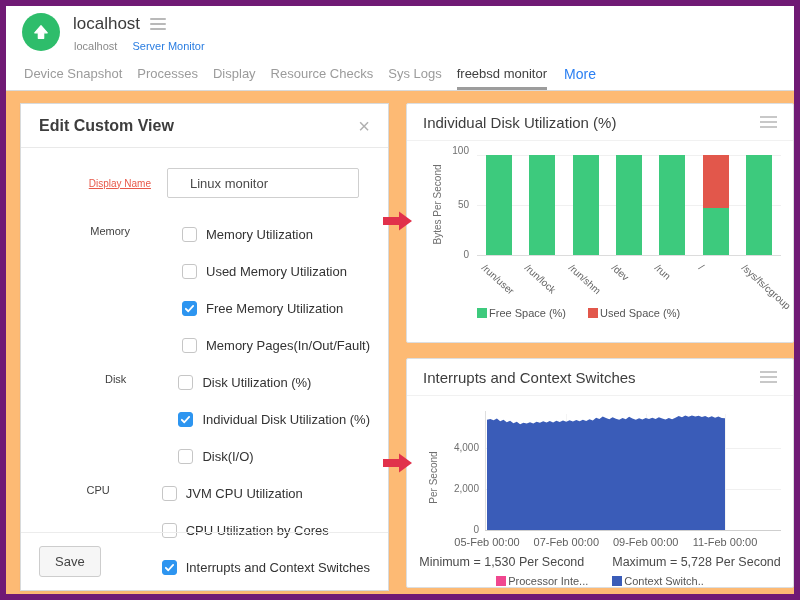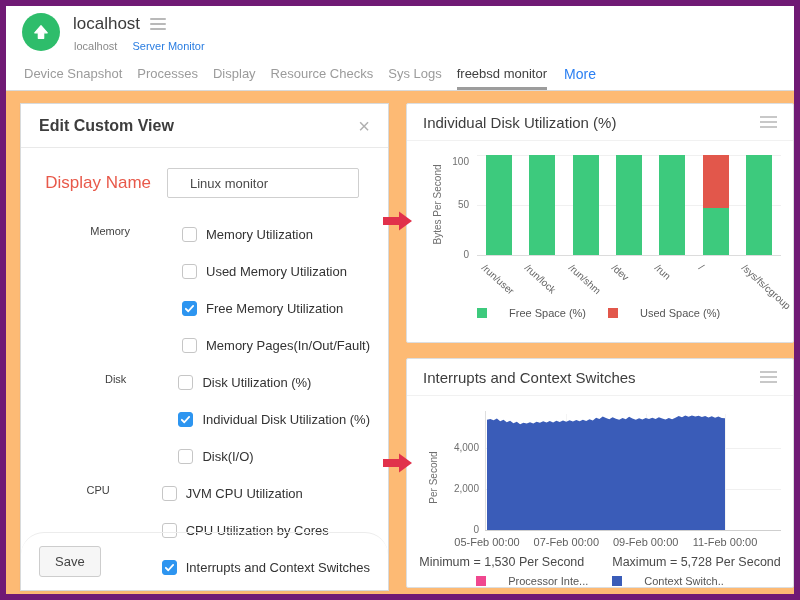--- a/index.html
+++ b/index.html
@@ -24,30 +24,30 @@
   .tab.active { color:#404040; border-bottom-color:#9c9c9c; }
   .tab.more { color:#2a7ff2; font-size:14px; margin-left:2px; }
 
   
   .modal { position:absolute; left:14px; top:97px; width:369px; height:488px; background:#fff; border:1px solid #d8dadb; box-shadow:0 1px 2px rgba(0,0,0,.04); }
   .modal-header { height:44px; display:flex; align-items:center; justify-content:space-between; padding:0 18px; border-bottom:1px solid #e9e9e9; }
   .modal-title { font-size:16px; color:#3d3d3d;font-weight:bold; }
   .modal-close { font-size:20px; color:#b0b0b0; cursor:pointer; line-height:1; }
   .modal-body { padding:20px 18px 0; }
   .field-row { display:flex; align-items:center; margin-bottom:26px; }
-  .field-label { width:112px; text-align:right; margin-right:16px; font-size:17px; color:#e8594a; }
+  .field-label { width:112px; text-align:right; margin-right:16px; font-size:10px; color:#e8594a;text-decoration:underline; }
   .field-input { width:192px; height:30px; border:1px solid #cfcfcf; border-radius:2px; padding:0 22px; font-size:13px; color:#4a4a4a; font-family:inherit; }
   .group { display:flex; }
   .group-label { width:112px; text-align:right; margin-right:16px; font-size:11px; color:#3f3f3f; padding-top:1px; }
   .group-options { display:flex; flex-direction:column; }
   .option { display:flex; align-items:center; height:20px; margin-bottom:17px; cursor:pointer;padding-left:36px; }
   .cb { width:15px; height:15px; border:1px solid #c6c6c6; border-radius:3px; background:#fff; margin-right:9px; display:inline-flex; align-items:center; justify-content:center; flex:none; }
   .cb.checked { background:#2d95f0; border-color:#2d95f0; }
   .opt-label { font-size:13px; color:#333; white-space:nowrap; }
-  .modal-footer { position:absolute; left:0; bottom:0; width:100%; height:58px; border-top:1px solid #ececec; display:flex; align-items:center; padding-left:18px;border-radius:23px; }
+  .modal-footer { position:absolute; left:0; bottom:0; width:100%; height:58px; border-top:1px solid #ececec; display:flex; align-items:center; padding-left:18px; }
   .save-btn { background:#f6f6f6; border:1px solid #cdcdcd; border-radius:3px; padding:7px 15px; font-size:13px; color:#444; cursor:pointer; font-family:inherit; }
 
   
   .card { position:absolute; background:#fff; border:1px solid #dcdee0; border-radius:2px; }
   .card1 { left:400px; top:97px; width:388px; height:240px; }
   .card2 { left:400px; top:352px; width:388px; height:230px; }
   .card-head { height:37px; display:flex; align-items:center; justify-content:space-between; padding:0 16px; border-bottom:1px solid #f1f1f1; }
   .card-title { font-size:15px; color:#3d3d3d; }
   .menu-icon { display:inline-flex; flex-direction:column; gap:3px; cursor:pointer; }
   .menu-icon i { display:block; width:17px; height:2px; background:#c8c8c8; }
@@ -58,21 +58,21 @@
   .ytick { position:absolute; font-size:10px; color:#6f6f6f; text-align:right; width:34px; }
   .ylab { position:absolute; font-size:10px; color:#6f6f6f; text-align:center; width:110px; transform:rotate(-90deg); }
   .xlab-rot { position:absolute; font-size:10px; color:#666; white-space:nowrap; transform:rotate(42deg); transform-origin:0 0; }
   .xlab { position:absolute; font-size:11px; color:#5f5f5f; width:84px; text-align:center; }
 
   .bars { position:absolute; left:70px; top:51px; width:304px; height:100px; display:flex; justify-content:space-around; align-items:flex-end; }
   .bar { width:26px; height:100%; display:flex; flex-direction:column; justify-content:flex-end; }
   .bar > div { width:100%; }
 
   .legend { position:absolute; display:flex; gap:22px; align-items:center; }
-  .legend-item { display:flex; align-items:center; gap:22px; cursor:pointer; }
+  .legend-item { display:flex; align-items:center; gap:2px; cursor:pointer; }
   .legend-swatch { width:10px; height:10px; flex:none; }
   .legend-text { font-size:11px; color:#555; white-space:nowrap; }
 
   .stats-row { position:absolute; left:0; top:196px; width:100%; display:flex; justify-content:center; gap:28px; font-size:12.5px; color:#4a4a4a; }
 
   .area-svg { position:absolute; left:0; top:0; }
   .axisline-y { position:absolute; width:1px; background:#dedede; }
 
   .arrow { position:absolute; width:30px; height:22px; }
 </style>
@@ -207,21 +207,21 @@
     </div>
     <div class="ylab" style="left:-25px; top:95px;">Bytes Per Second</div>
     <div>
       <div class="gridline" style="left:70px; top:51px; width:304px;"></div>
       <div class="gridline" style="left:70px; top:101px; width:304px;"></div>
       <div class="baseline" style="left:70px; top:151px; width:304px;"></div>
     </div>
     <div id="disk-yticks">
         <div class="ytick" style="left: 28px; top: 145px;">0</div>
         <div class="ytick" style="left: 28px; top: 95px;">50</div>
-        <div class="ytick" style="left: 28px; top: 52px;">100</div>
+        <div class="ytick" style="left: 28px; top: 41px;">100</div>
       </div>
     <div class="bars">
         <div class="bar">
           <div style="height: 100%; background: rgb(61, 202, 125);"></div>
         </div>
         <div class="bar">
           <div style="height: 100%; background: rgb(61, 202, 125);"></div>
         </div>
         <div class="bar">
           <div style="height: 100%; background: rgb(61, 202, 125);"></div>

